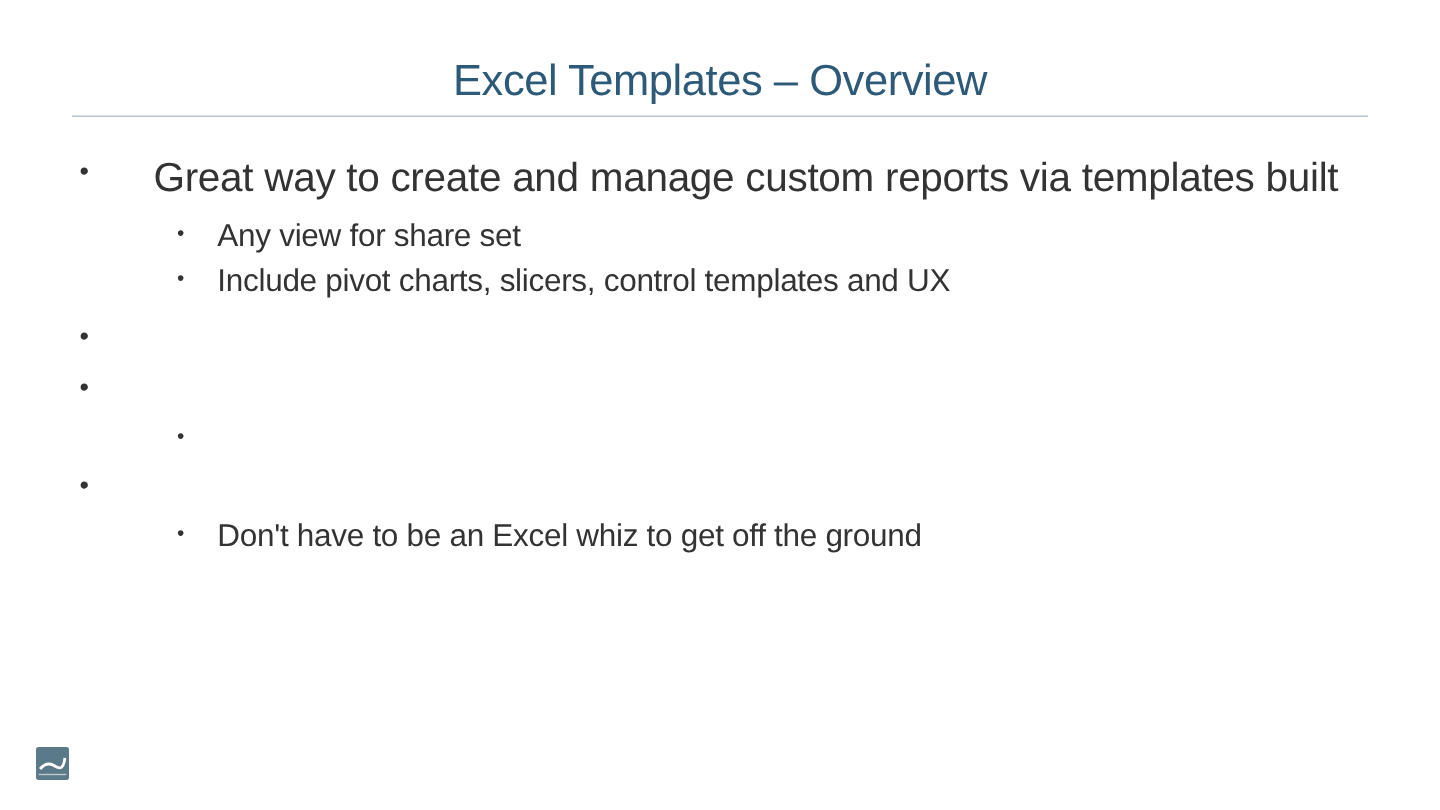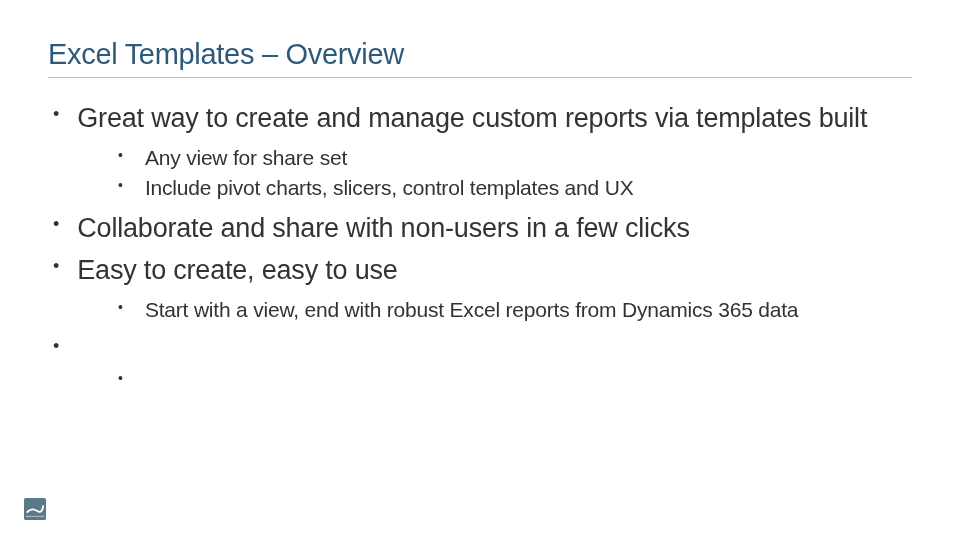--- a/index.html
+++ b/index.html
@@ -19,20 +19,21 @@
       padding: 38px 48px 0 48px;
     }
     .title {
       font-size: 29px;
       font-weight: 400;
       color: #2e5a7a;
       margin-bottom: 6px;
       border-bottom: 1px solid #b8c4cc;
       padding-bottom: 6px;
       letter-spacing: -0.3px;
+      text-align: center;
     }
     .content {
       padding-top: 18px;
     }
     .bullet-l1 {
       display: flex;
       align-items: flex-start;
       margin-bottom: 8px;
       padding-left: 5px;
     }
@@ -42,20 +43,21 @@
       margin-right: 18px;
       line-height: 1.4;
       flex-shrink: 0;
     }
     .bullet-l1 .text {
       font-size: 27px;
       font-weight: 300;
       color: #333333;
       line-height: 1.25;
       letter-spacing: -0.2px;
+      margin-left: 25px;
     }
     .bullet-l2-group {
       padding-left: 70px;
       margin-top: 4px;
       margin-bottom: 10px;
     }
     .bullet-l2 {
       display: flex;
       align-items: flex-start;
       margin-bottom: 2px;
@@ -104,40 +106,38 @@
         <span class="text">Any view for share set</span>
       </div>
       <div class="bullet-l2">
         <span class="marker">•</span>
         <span class="text">Include pivot charts, slicers, control templates and UX</span>
       </div>
     </div>
 
     <div class="bullet-l1">
       <span class="marker">•</span>
-      <span class="text">Collaborate and share with non-users in a few clicks</span>
     </div>
 
     <div class="bullet-l1">
       <span class="marker">•</span>
-      <span class="text">Easy to create, easy to use</span>
     </div>
     <div class="bullet-l2-group">
       <div class="bullet-l2">
         <span class="marker">•</span>
-        <span class="text">Start with a view, end with robust Excel reports from Dynamics 365 data</span>
       </div>
     </div>
 
     <div class="bullet-l1">
       <span class="marker">•</span>
     </div>
     <div class="bullet-l2-group">
       <div class="bullet-l2">
         <span class="marker">•</span>
+        <span class="text">Don't have to be an Excel whiz to get off the ground</span>
       </div>
     </div>
 
   </div>
 </div>
 
 <div class="footer-icon">
   <svg viewBox="0 0 24 24">
     <rect x="0" y="0" width="24" height="24" fill="#5a7a8a" rx="2"></rect>
     <path d="M 3 16 Q 8 10 14 14 T 21 8" stroke="#ffffff" stroke-width="2" fill="none"></path>

